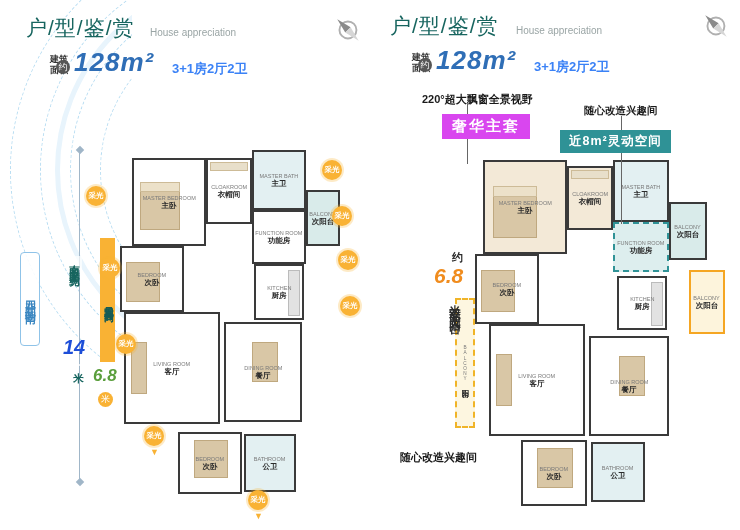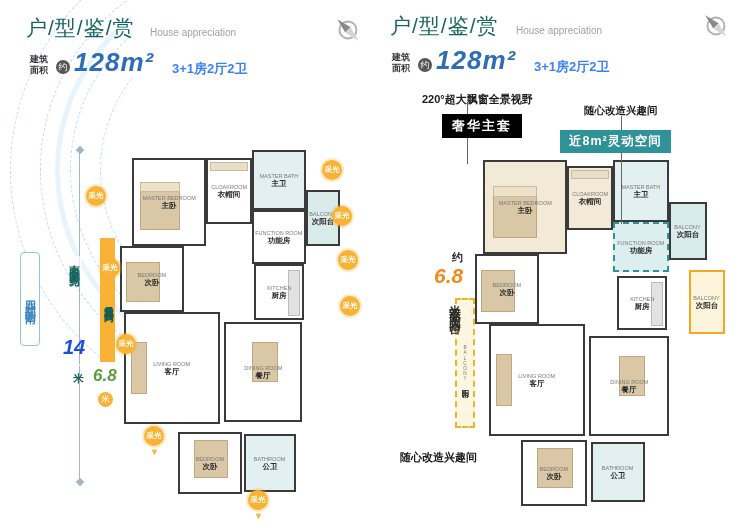--- a/index.html
+++ b/index.html
@@ -2,21 +2,21 @@
 <html><head>
 <meta charset="utf-8">
 <style>
   * { margin:0; padding:0; box-sizing:border-box; }
   body { font-family:"Liberation Sans","DejaVu Sans",sans-serif; background:#fff; }
   .canvas { position:relative; width:740px; height:530px; background:#fff; overflow:hidden; }
   .panel { position:absolute; top:0; width:370px; height:530px; }
 
   .title { position:absolute; font-size:21px; font-weight:normal; color:#17655f; letter-spacing:1px; }
   .subtitle { position:absolute; font-size:10px; color:#9aa5a5; }
-  .area-label { position:absolute; font-size:9px; color:#333; font-weight:bold; line-height:1.2; text-align:center; }
+  .area-label { position:absolute; font-size:9px; color:#333; font-weight:bold; line-height:1.2; text-align:center;margin-left:20px; }
   .approx-badge { position:absolute; width:14px; height:14px; border-radius:50%; background:#565656; color:#fff; font-size:9px; display:flex; align-items:center; justify-content:center; }
   .area-value { position:absolute; font-size:26px; font-weight:bold; font-style:italic; color:#2f6eb6; letter-spacing:1px; }
   .spec { position:absolute; font-size:13px; color:#3b82f6; font-weight:bold; }
 
   .plan { position:absolute; }
   .room { position:absolute; border:2px solid #3a3a3a; background:#fff; display:flex; flex-direction:column; align-items:center; justify-content:center; text-align:center; }
   .r-en { font-size:6.5px; color:#7a7a7a; white-space:nowrap; transform:scale(.85); position:relative; z-index:2; }
   .r-zh { font-size:7.5px; color:#2b2b2b; font-weight:bold; white-space:nowrap; position:relative; z-index:2; }
   .tint-bath { background:#e3f0f2; }
   .tint-balc { background:#d9ebea; }
@@ -45,21 +45,21 @@
   .m-value { position:absolute; font-size:20px; font-weight:bold; font-style:italic; color:#1d4ed8; z-index:4; }
   .balc-strip { position:absolute; background:#f9b234; color:#155c56; font-size:9.5px; font-weight:bold; display:flex; justify-content:center; padding-top:4px; letter-spacing:1px; z-index:4; }
   .balc-value { position:absolute; font-size:17px; font-weight:bold; font-style:italic; color:#5a9e3c; z-index:4; }
   .unit-circle { position:absolute; width:15px; height:15px; border-radius:50%; background:#f9b234; color:#fff; font-size:9px; display:flex; align-items:center; justify-content:center; z-index:4; }
 
   .arcs { position:absolute; overflow:hidden; pointer-events:none; z-index:0; }
   .arc { position:absolute; border:1px dashed #b8ddf2; border-radius:50%; }
   .arc-soft { position:absolute; border:5px solid #e8f4fc; border-radius:50%; }
 
   .ann { position:absolute; font-size:11px; font-weight:bold; color:#1a1a1a; white-space:nowrap; z-index:6; }
-  .badge-dark { position:absolute; background:#000000; color:#fff; font-size:13px; font-weight:bold; padding:3px 10px; letter-spacing:2px; z-index:6; }
+  .badge-dark { position:absolute; background:#d946ef; color:#fff; font-size:15px; font-weight:bold; padding:3px 10px; letter-spacing:2px; z-index:6; }
   .badge-teal { position:absolute; background:#2f9296; color:#fff; font-size:12.5px; font-weight:bold; padding:3px 9px; letter-spacing:1px; z-index:6; }
   .vline { position:absolute; width:1px; background:#666; z-index:5; }
   .v-approx { position:absolute; font-size:11px; font-weight:bold; color:#2b2b2b; z-index:6; }
   .v-big { position:absolute; font-size:21px; font-weight:bold; font-style:italic; color:#f08c1e; z-index:6; }
   .v-col { position:absolute; font-size:11.5px; font-weight:bold; color:#2b2b2b; letter-spacing:3px; z-index:6; }
   .compass { position:absolute; }
 </style>
 </head>
 <body>
 

